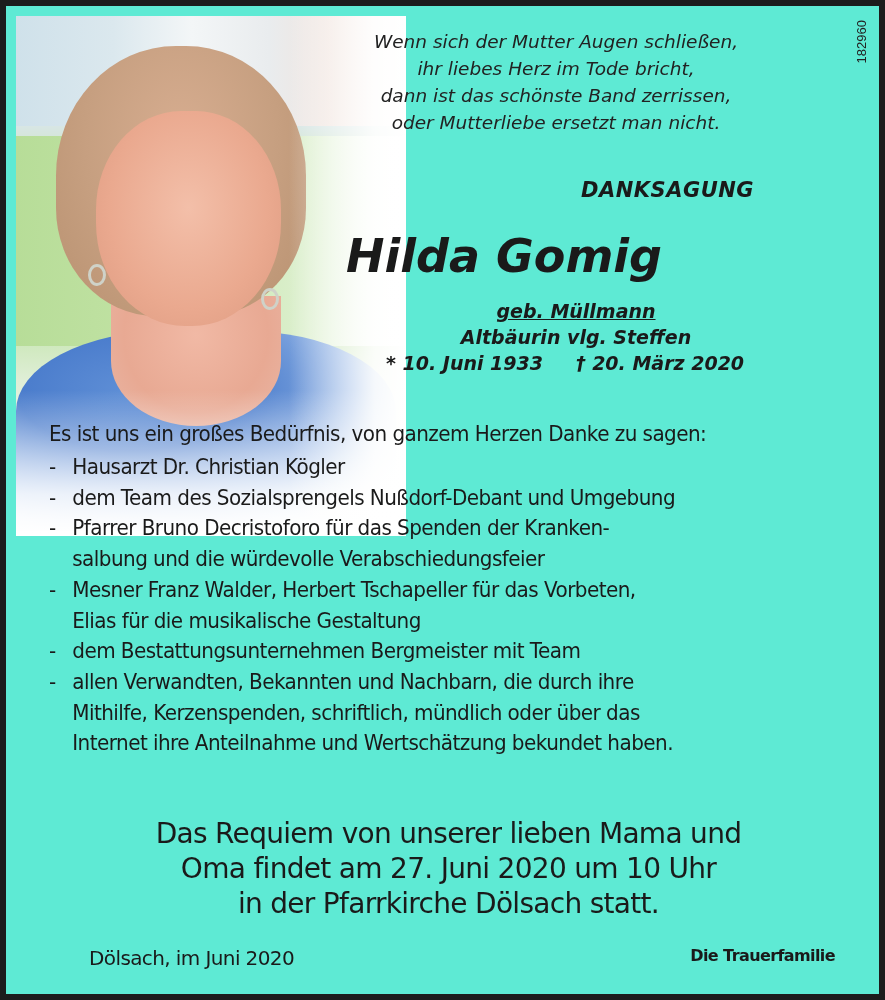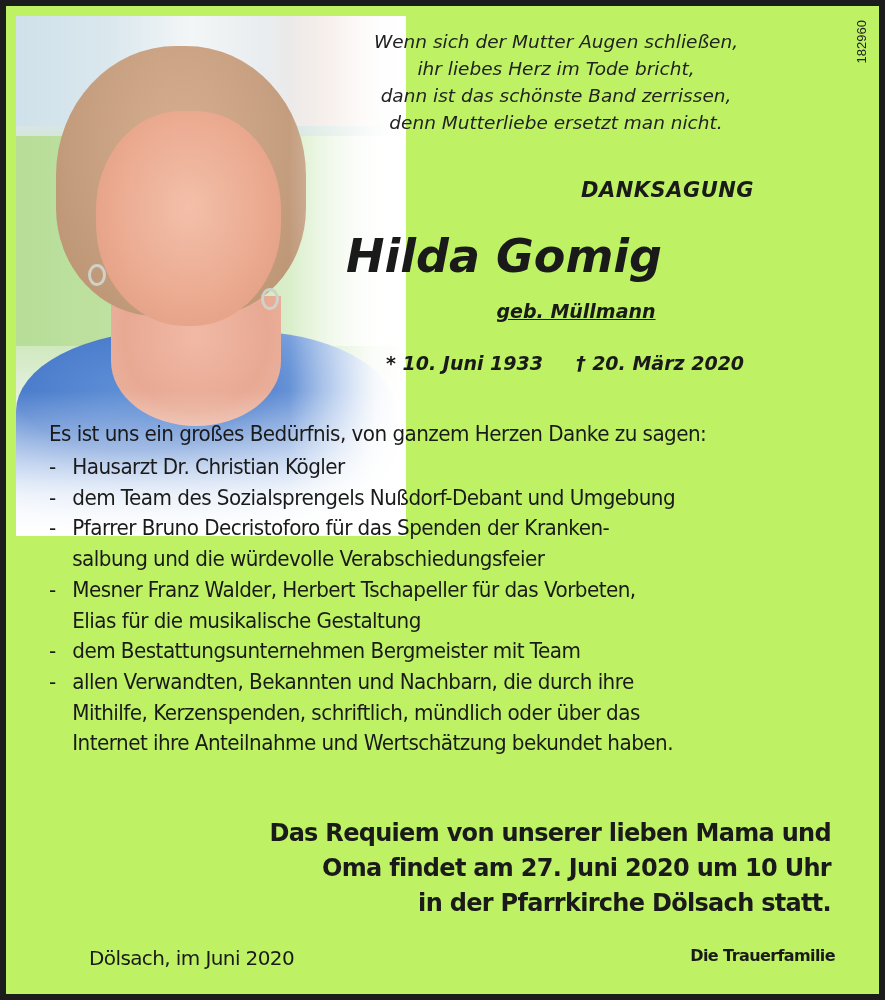--- a/index.html
+++ b/index.html
@@ -1,17 +1,17 @@
 <!DOCTYPE html>
 <html><head>
 <meta charset="utf-8">
 <style>
   html, body { margin:0; padding:0; }
   body { width:885px; height:1000px; background:#1c1c1c; position:relative; overflow:hidden; font-family:"DejaVu Sans", "Liberation Sans", sans-serif; color:#1a1a1a; }
-  .page { position:absolute; left:6px; top:6px; width:873px; height:988px; background:#bef264; overflow:hidden; }
+  .page { position:absolute; left:6px; top:6px; width:873px; height:988px; background:#5eead4; overflow:hidden; }
   .photo { position:absolute; left:10px; top:10px; width:390px; height:520px; overflow:hidden; }
   .photo-bg { position:absolute; inset:0;
     background:
       linear-gradient(180deg, #d5e6ec 0%, #d9e6ea 20%, #cfe6c3 28%, #bfe3a6 45%, #c7e6b2 60%, #dfeed6 70%, #ffffff 100%); }
   .wall-top { position:absolute; left:0; top:0; width:100%; height:110px; background:linear-gradient(90deg,#cfe1ea 0%,#dbe8ee 25%,#f3f6f7 45%,#e9ecee 65%,#f1e5df 80%,#fbf3ef 100%); }
   .pillow { position:absolute; left:0; top:120px; width:100%; height:210px; background:linear-gradient(90deg,#b7dd98 0%,#c3e3a6 40%,#d9eec9 70%,#ffffff 100%); }
   .shirt { position:absolute; left:0; top:315px; width:380px; height:200px; border-radius:40% 40% 0 0;
     background:radial-gradient(ellipse at 30% 30%, #5f8fd6 0%, #4a7ccc 30%, #8db0e4 60%, rgba(255,255,255,0) 85%); }
   .neck { position:absolute; left:95px; top:280px; width:170px; height:130px; border-radius:0 0 50% 50%; background:radial-gradient(ellipse at 50% 30%, #f1b9a5 0%, #e8a993 60%, #e9b7a6 100%); }
   .hair { position:absolute; left:40px; top:30px; width:250px; height:270px; border-radius:48% 48% 40% 40%; background:radial-gradient(ellipse at 50% 35%, #d7ad90 0%, #c69f80 55%, #b89170 100%); }
@@ -29,21 +29,21 @@
   .name { position:absolute; left:340px; top:222px; width:460px; text-align:left; font-weight:bold; font-style:italic; font-size:46px; line-height:56px; }
   .sub { position:absolute; left:380px; width:380px; text-align:center; font-weight:bold; font-style:italic; font-size:19px; line-height:26px; }
   .sub.l1 { top:292px;text-decoration:underline; } .sub.l2 { top:318px; }
   .dates { position:absolute; left:380px; top:344px; width:380px; font-weight:bold; font-style:italic; font-size:19px; line-height:26px; white-space:pre; }
 
   .intro { position:absolute; left:43px; top:413px; font-size:21.5px; line-height:30px; letter-spacing:-0.6px; white-space:nowrap; transform:scaleX(0.93); transform-origin:left; }
   .list { position:absolute; left:43px; top:446px; margin:0; padding:0; list-style:none; font-size:21.5px; line-height:30.7px; letter-spacing:-0.6px; transform:scaleX(0.93); transform-origin:left; }
   .list li { position:relative; padding-left:25px; white-space:nowrap; }
   .list li .dash { position:absolute; left:0; top:0; }
 
-  .requiem { position:absolute; left:60px; top:810px; width:765px; text-align:right; font-weight:bold; font-size:24px; line-height:35px; letter-spacing:-0.7px; }
+  .requiem { position:absolute; left:60px; top:810px; width:765px; text-align:center; font-weight:normal; font-size:28px; line-height:35px; letter-spacing:-0.7px; }
   .footer-left { position:absolute; left:43px; top:940px; font-size:20px; letter-spacing:-0.6px;margin-left:40px; }
   .footer-right { position:absolute; right:44px; top:940px; font-size:16px; font-weight:bold; letter-spacing:-0.6px; }
 </style>
 </head>
 <body>
 
 <div class="page">
 
   <div class="photo">
     <div class="photo-bg"></div>
@@ -57,26 +57,27 @@
     <div class="earring" style="left:245px;top:272px;"></div>
     <div class="photo-fade"></div>
   </div>
 
   <div class="serial">182960</div>
 
   <div class="poem">
     <div>Wenn sich der Mutter Augen schließen,</div>
     <div>ihr liebes Herz im Tode bricht,</div>
     <div>dann ist das schönste Band zerrissen,</div>
-    <div>denn Mutterliebe ersetzt man nicht.</div>
+    <div>oder Mutterliebe ersetzt man nicht.</div>
   </div>
 
   <div class="heading">DANKSAGUNG</div>
   <div class="name">Hilda Gomig</div>
   <div class="sub l1">geb. Müllmann</div>
+  <div class="sub l2">Altbäurin vlg. Steffen</div>
   <div class="dates">* 10. Juni 1933     † 20. März 2020</div>
 
   <div class="intro">Es ist uns ein großes Bedürfnis, von ganzem Herzen Danke zu sagen:</div>
 
   <ul class="list">
     <li><span class="dash">-</span><span>Hausarzt Dr. Christian Kögler</span></li>
     <li><span class="dash">-</span><span>dem Team des Sozialsprengels Nußdorf-Debant und Umgebung</span></li>
     <li><span class="dash">-</span><span>Pfarrer Bruno Decristoforo für das Spenden der Kranken-</span></li>
     <li><span>salbung und die würdevolle Verabschiedungsfeier</span></li>
     <li><span class="dash">-</span><span>Mesner Franz Walder, Herbert Tschapeller für das Vorbeten,</span></li>

